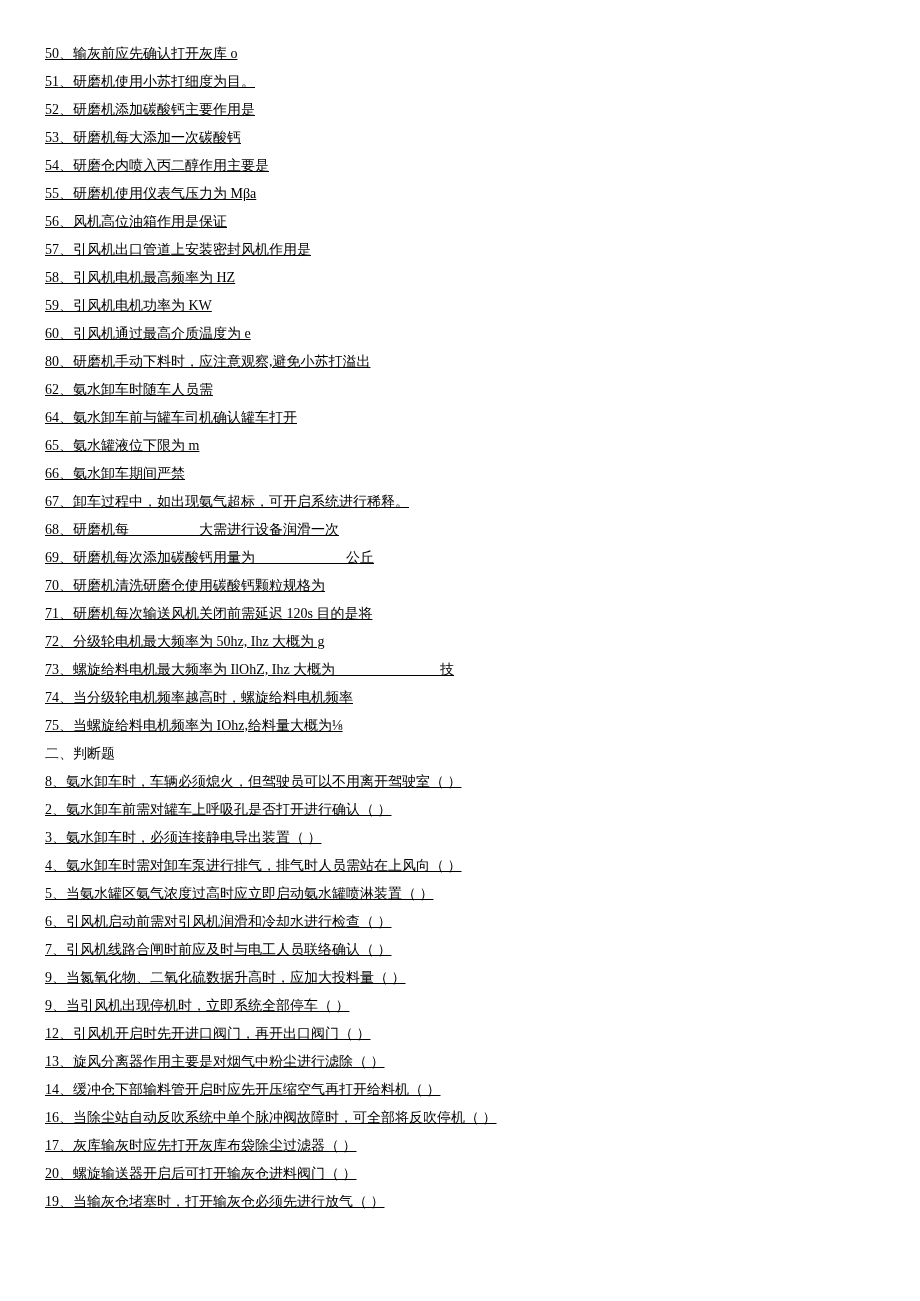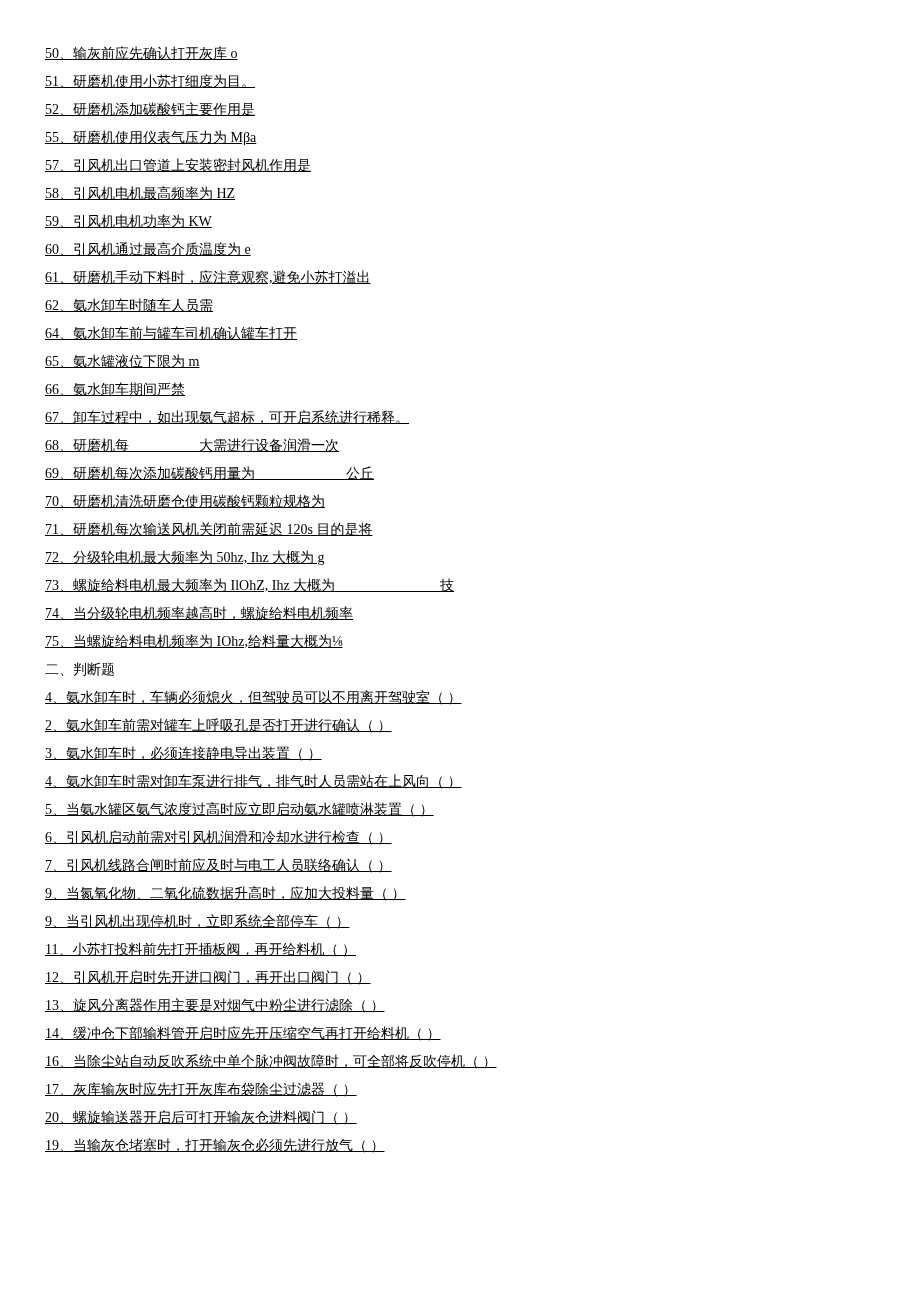--- a/index.html
+++ b/index.html
@@ -22,52 +22,54 @@
     white-space: nowrap;
   }
 </style>
 </head>
 <body>
 
 <div id="fill-container">
     <div class="line">50、输灰前应先确认打开灰库 o</div>
     <div class="line">51、研磨机使用小苏打细度为目。</div>
     <div class="line">52、研磨机添加碳酸钙主要作用是</div>
+    <div class="line">53、研磨机每大添加一次碳酸钙</div>
+    <div class="line">54、研磨仓内喷入丙二醇作用主要是</div>
     <div class="line">55、研磨机使用仪表气压力为 Mβa</div>
+    <div class="line">56、风机高位油箱作用是保证</div>
     <div class="line">57、引风机出口管道上安装密封风机作用是</div>
     <div class="line">58、引风机电机最高频率为 HZ</div>
     <div class="line">59、引风机电机功率为 KW</div>
     <div class="line">60、引风机通过最高介质温度为 e</div>
-    <div class="line">61、研磨机手动下料时，应注意观察,避免小苏打溢出</div>
+    <div class="line">80、研磨机手动下料时，应注意观察,避免小苏打溢出</div>
     <div class="line">62、氨水卸车时随车人员需</div>
     <div class="line">64、氨水卸车前与罐车司机确认罐车打开</div>
     <div class="line">65、氨水罐液位下限为 m</div>
     <div class="line">66、氨水卸车期间严禁</div>
     <div class="line">67、卸车过程中，如出现氨气超标，可开启系统进行稀释。</div>
     <div class="line">68、研磨机每 _________ 大需进行设备润滑一次</div>
     <div class="line">69、研磨机每次添加碳酸钙用量为 ____________ 公丘</div>
     <div class="line">70、研磨机清洗研磨仓使用碳酸钙颗粒规格为</div>
     <div class="line">71、研磨机每次输送风机关闭前需延迟 120s 目的是将</div>
     <div class="line">72、分级轮电机最大频率为 50hz, Ihz 大概为 g</div>
     <div class="line">73、螺旋给料电机最大频率为 IlOhZ, Ihz 大概为 ______________ 技</div>
     <div class="line">74、当分级轮电机频率越高时，螺旋给料电机频率</div>
     <div class="line">75、当螺旋给料电机频率为 IOhz,给料量大概为⅛</div>
   </div>
 <div class="section-title">二、判断题</div>
 <div id="judge-container">
-    <div class="line">4、氨水卸车时，车辆必须熄火，但驾驶员可以不用离开驾驶室（           ）</div>
+    <div class="line">8、氨水卸车时，车辆必须熄火，但驾驶员可以不用离开驾驶室（           ）</div>
     <div class="line">2、氨水卸车前需对罐车上呼吸孔是否打开进行确认（           ）</div>
     <div class="line">3、氨水卸车时，必须连接静电导出装置（           ）</div>
     <div class="line">4、氨水卸车时需对卸车泵进行排气，排气时人员需站在上风向（           ）</div>
     <div class="line">5、当氨水罐区氨气浓度过高时应立即启动氨水罐喷淋装置（           ）</div>
     <div class="line">6、引风机启动前需对引风机润滑和冷却水进行检查（           ）</div>
     <div class="line">7、引风机线路合闸时前应及时与电工人员联络确认（           ）</div>
     <div class="line">9、当氮氧化物、二氧化硫数据升高时，应加大投料量（           ）</div>
     <div class="line">9、当引风机出现停机时，立即系统全部停车（           ）</div>
-    <div class="line">11、小苏打投料前先打开插板阀，再开给料机（              ）</div>
     <div class="line">12、引风机开启时先开进口阀门，再开出口阀门（           ）</div>
     <div class="line">13、旋风分离器作用主要是对烟气中粉尘进行滤除（              ）</div>
     <div class="line">14、缓冲仓下部输料管开启时应先开压缩空气再打开给料机（           ）</div>
     <div class="line">16、当除尘站自动反吹系统中单个脉冲阀故障时，可全部将反吹停机（              ）</div>
     <div class="line">17、灰库输灰时应先打开灰库布袋除尘过滤器（              ）</div>
     <div class="line">20、螺旋输送器开启后可打开输灰仓进料阀门（           ）</div>
     <div class="line">19、当输灰仓堵塞时，打开输灰仓必须先进行放气（              ）</div>
   </div>
 
 </body></html>

